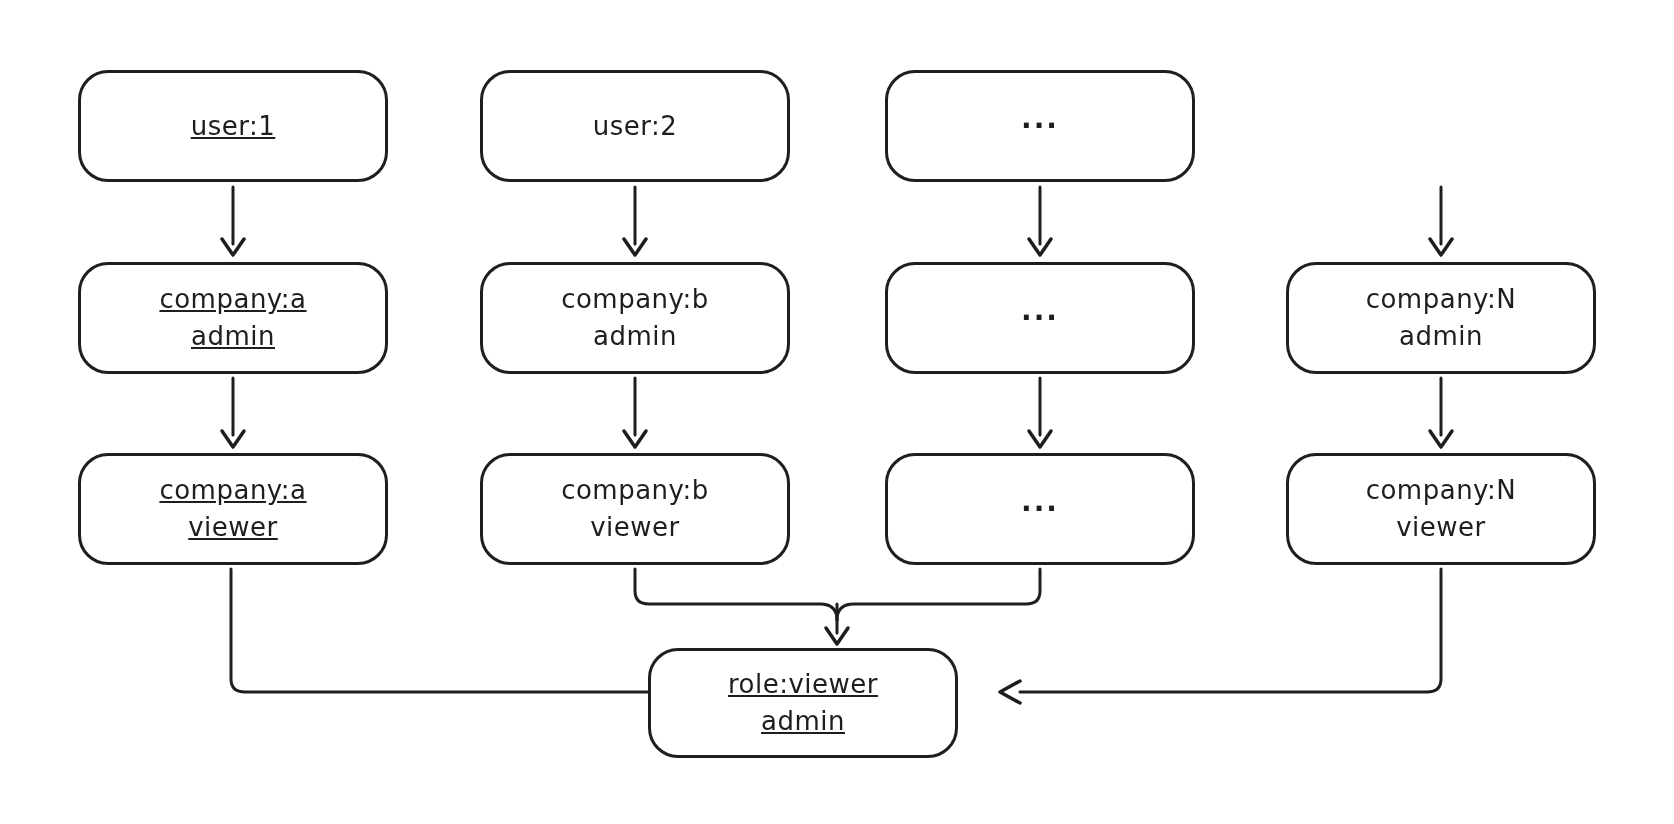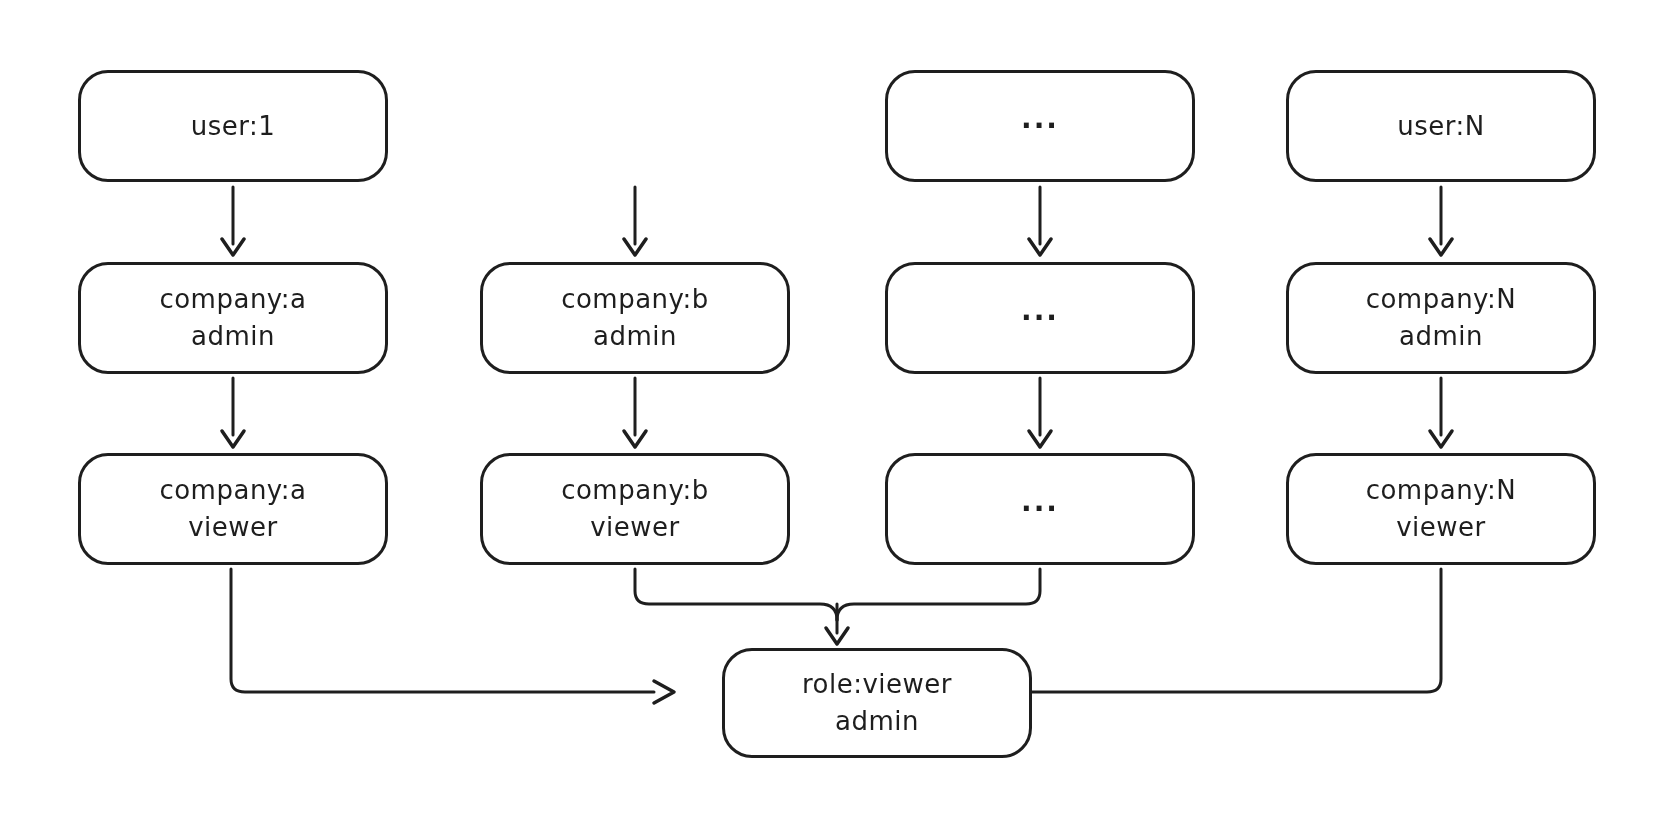--- a/index.html
+++ b/index.html
@@ -59,29 +59,29 @@
     font-weight: bold;
     font-size: 28px;
     letter-spacing: 2px;
     position: relative;
     top: -8px;
   }
   .node.target {
     height: 110px;
   }
   
-  .c1 { left: 78px; }
+  .c1 { left: 78px; text-decoration: underline; }
   .c2 { left: 480px; }
   .c3 { left: 885px; }
   .c4 { left: 1286px; }
   
   .r1 { top: 70px; }
   .r2 { top: 262px; }
   .r3 { top: 453px; }
-  .rt { left: 722px; top: 648px; }
+  .rt { left: 648px; top: 648px; text-decoration: underline; }
 </style>
 </head>
 <body>
 
 <div class="canvas">
 
   <svg class="edge-layer" viewBox="0 0 1674 824">
 
     <g>
       <path class="edge" d="M 233 187 L 233 244"></path>
@@ -136,26 +136,26 @@
     <g>
       <path class="edge" d="M 837 604 L 837 633"></path>
       <polyline class="edge-head" points="826,628 837,644 848,628"></polyline>
     </g>
   </svg>
 
   <div class="node c1 r1">
     <span>user:1</span>
 
   </div>
+  <div class="node c2 r1">
+    <span>user:2</span>
+
+  </div>
   <div class="node dots c3 r1">
     <span>...</span>
-
-  </div>
-  <div class="node c4 r1">
-    <span>user:N</span>
 
   </div>
 
   <div class="node c1 r2">
     <span>company:a</span>
     <span>admin</span>
   </div>
   <div class="node c2 r2">
     <span>company:b</span>
     <span>admin</span>

